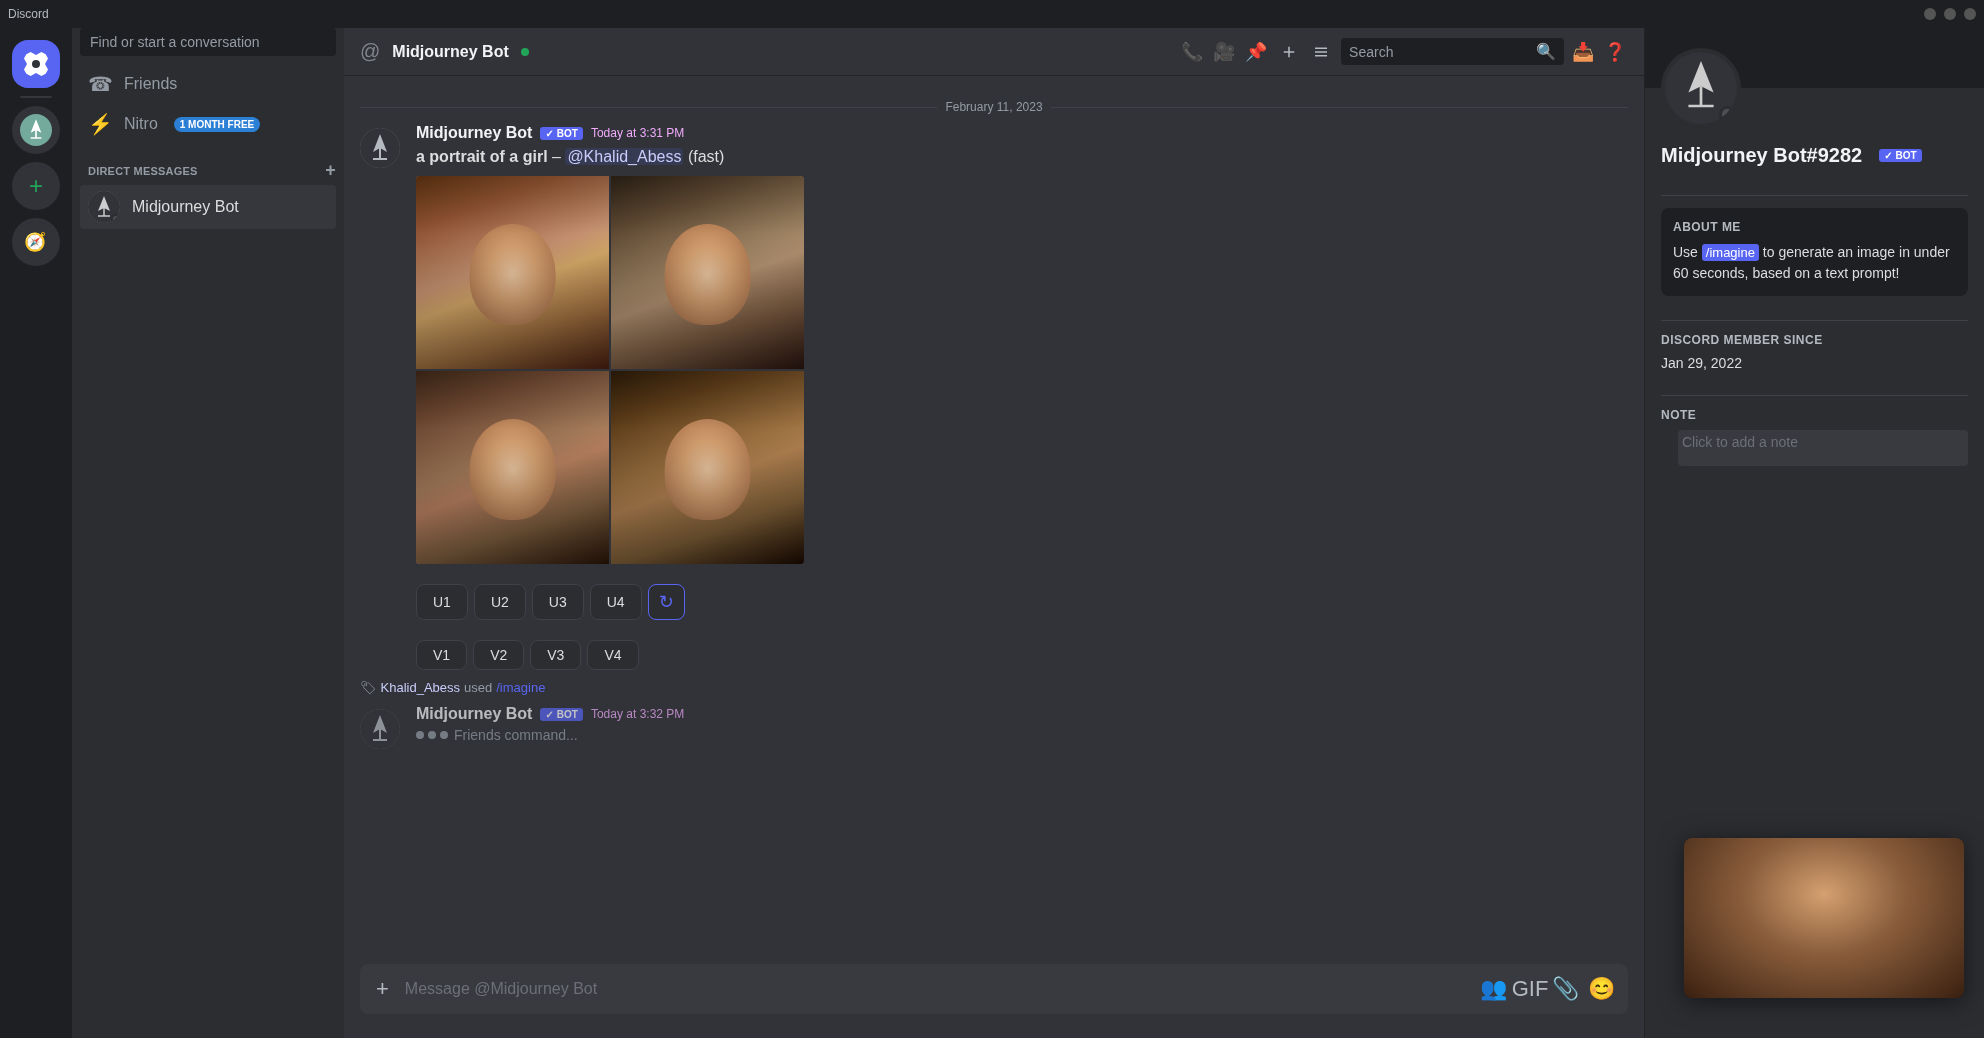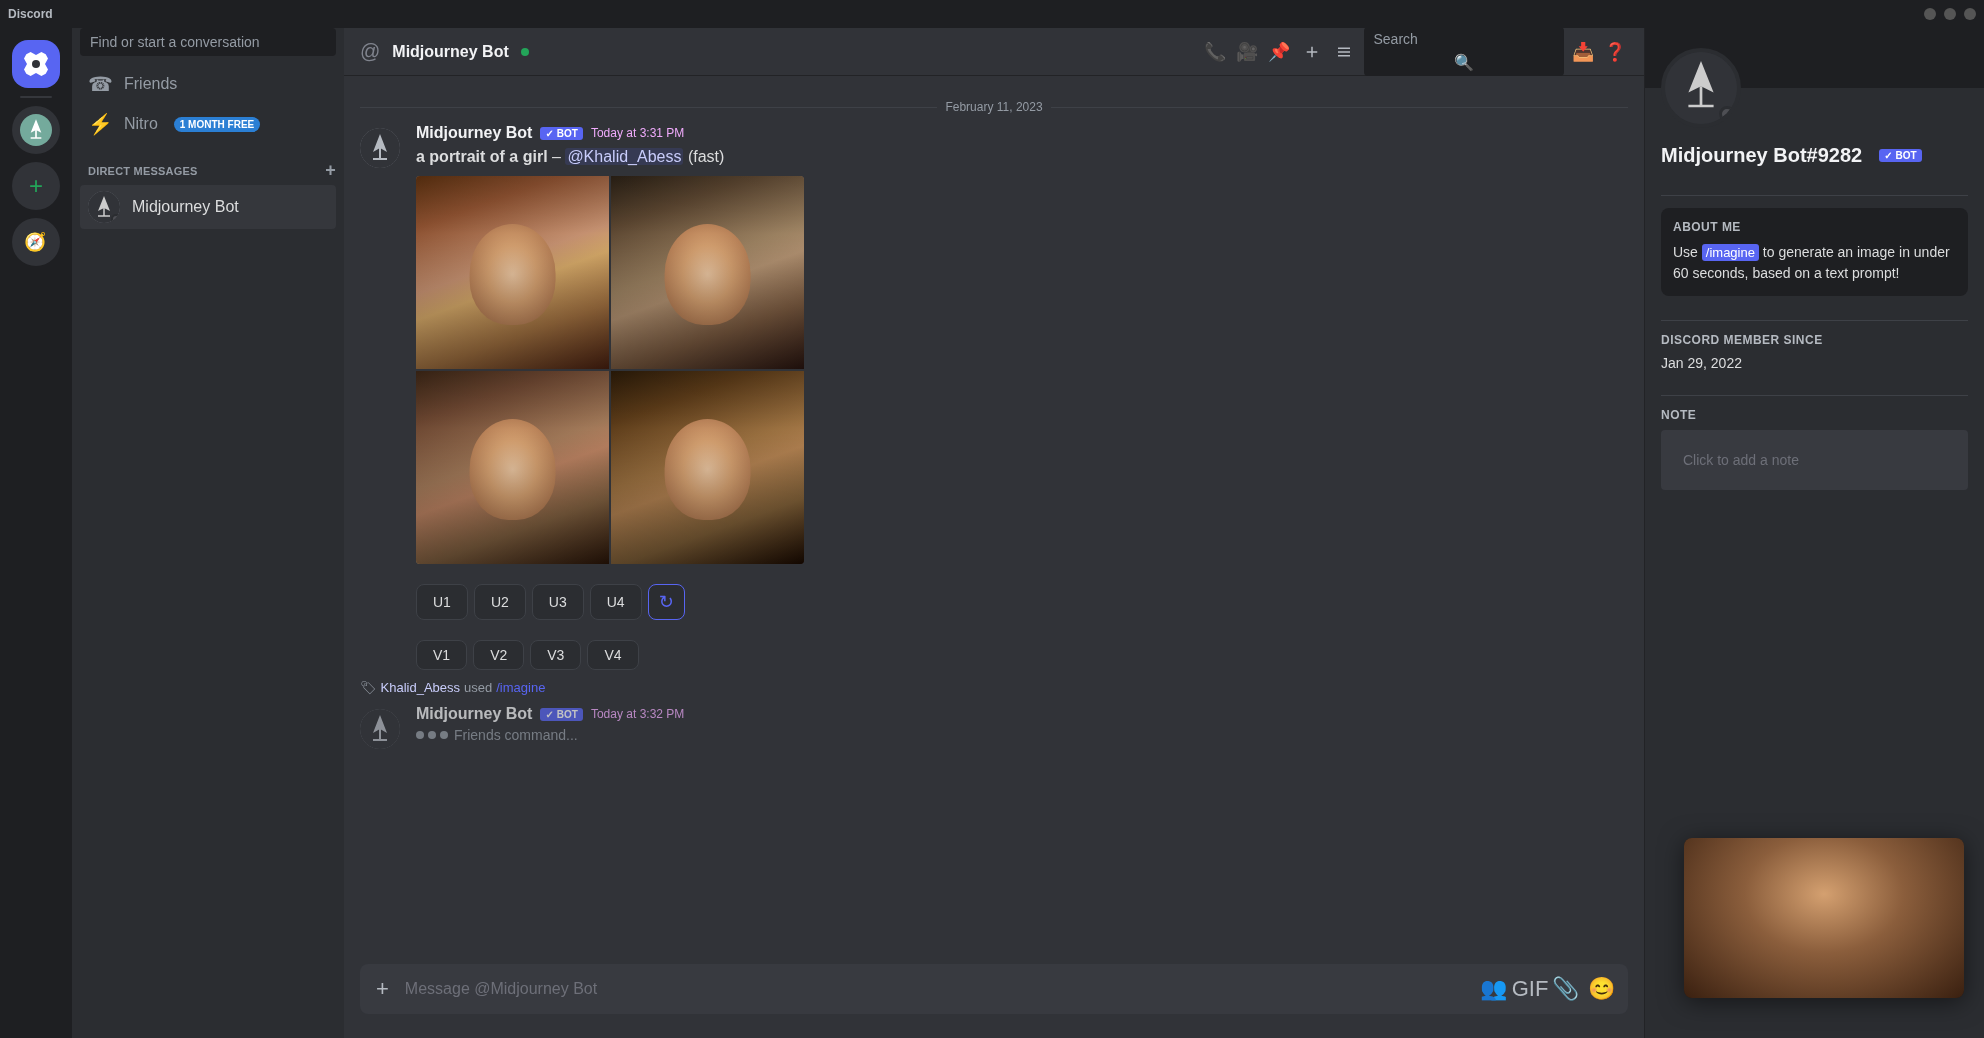--- a/index.html
+++ b/index.html
@@ -19,21 +19,21 @@
       background: #1e1f22;
       height: 28px;
       display: flex;
       align-items: center;
       padding: 0 8px;
       font-size: 12px;
       color: #b5bac1;
       flex-shrink: 0;
     }
     .titlebar-title {
-      font-weight: 700;
+      font-weight: 400;
       margin-right: auto;
     }
     .titlebar-controls {
       display: flex;
       gap: 8px;
     }
     .titlebar-btn {
       width: 12px; height: 12px;
       border-radius: 50%;
       background: #555;
@@ -229,21 +229,20 @@
       border-radius: 4px;
     }
     .search-bar {
       background: #1e1f22;
       border-radius: 4px;
       padding: 4px 8px;
       display: flex;
       align-items: center;
       gap: 6px;
       min-width: 200px;
-      flex-direction: column;
     }
     .search-bar input {
       background: none;
       border: none;
       outline: none;
       color: #dcddde;
       font-size: 14px;
       flex: 1;
     }
     .search-bar input::placeholder { color: #949ba4; }
@@ -587,25 +586,26 @@
       padding: 1px 4px;
       font-size: 13px;
     }
     .profile-member-since {
       font-size: 14px;
       color: #dcddde;
     }
     .note-area {
       background: #383a40;
       border-radius: 4px;
-      padding: 22px;
+      padding: 4px;
       font-size: 14px;
       color: #6d6f78;
       cursor: text;
       min-height: 36px;
+      margin-left: 17px;
     }
 
     
     .panel-divider {
       height: 1px;
       background: #3e4147;
       margin: 12px 0;
       width: 100%;
     }
 

